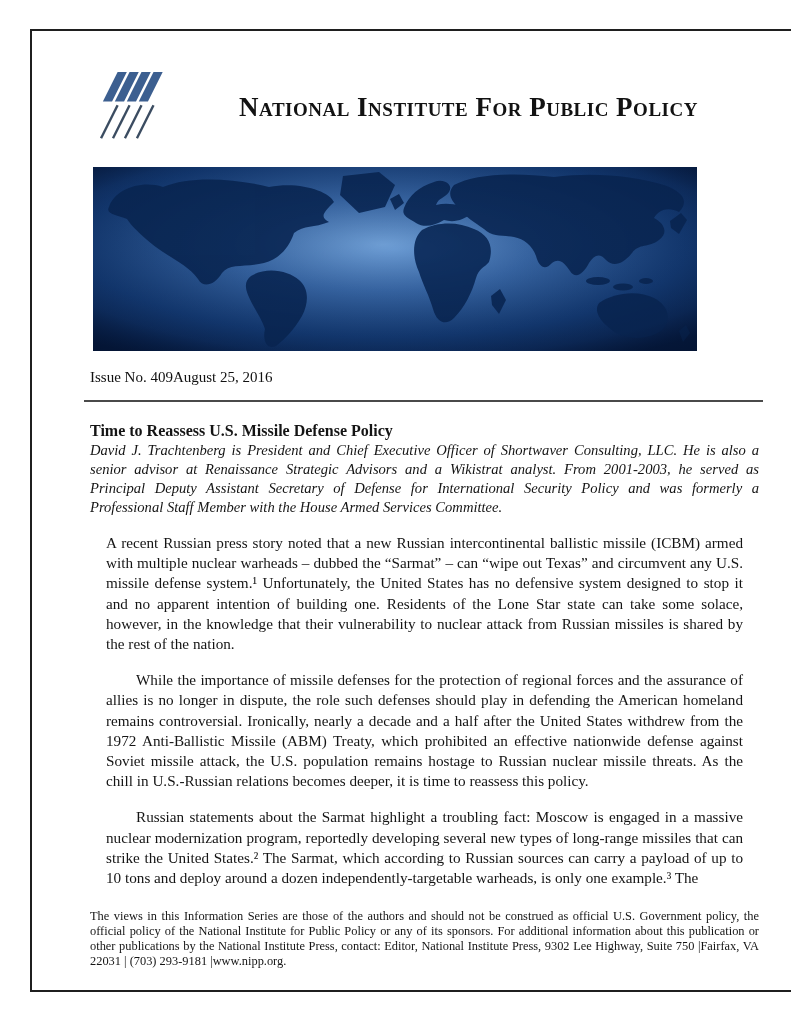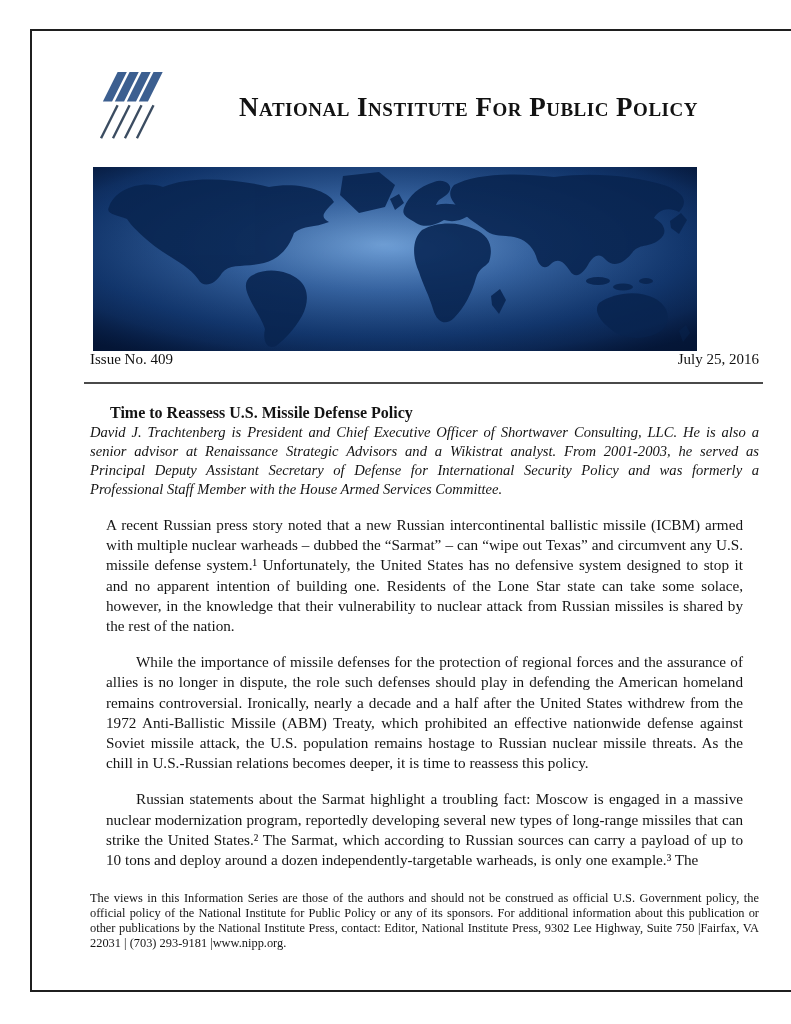--- a/index.html
+++ b/index.html
@@ -6,24 +6,24 @@
   body{width:791px;height:1024px;position:relative;font-family:"Liberation Serif",serif;color:#141414;}
   .page{position:absolute;left:30px;top:29px;width:787px;height:963px;border:2px solid #1f1f1f;box-sizing:border-box;background:#fff;padding:28px 56px 0 58px;}
   
   .hdr{display:flex;align-items:center;margin-top:2px;}
   .logo{width:92px;height:92px;flex:0 0 92px;}
   .orgname{flex:1;text-align:center;font-variant:small-caps;font-weight:700;font-size:27px;letter-spacing:.5px;color:#121212;white-space:nowrap;margin-left:-4px;}
   
   .banner{width:604px;height:184px;margin:14px auto 0 3px;display:block;}
   
   .series-title{text-align:center;font-variant:small-caps;font-weight:700;font-size:40px;letter-spacing:1px;color:#4673ae;margin-top:6px;line-height:1.05;}
-  .issue-row{display:flex;justify-content:space-between;font-size:15px;margin-top:0;color:#111;}
+  .issue-row{display:flex;font-size:15px;margin-top:18px;color:#111;}
   .rule{border:none;border-top:2px solid #4a4a4a;margin:14px -4px 0 -6px;}
   
-  .art-title{font-weight:700;font-size:16px;margin-top:20px;margin-left:20px;}
+  .art-title{font-weight:700;font-size:16px;margin-top:20px;}
   .author{font-size:18px;margin-top:24px;}
   .bio{font-style:italic;font-size:14.6px;line-height:19px;text-align:justify;margin-top:1px;}
   .bodytext{margin-top:13px;font-size:15.2px;line-height:20.2px;text-align:justify;}
   .bodytext p{margin:16px;}
   .bodytext p + p{text-indent:30px;}
   
   .foot{margin-top:21px;font-size:12.4px;line-height:14.9px;text-align:justify;}
 </style>
 </head>
 <body>
@@ -89,21 +89,21 @@
 
       <path d="M506 136 C521 125 546 123 561 131 C576 139 579 153 569 163 C556 173 536 173 523 166 C511 158 499 146 506 136 Z"></path>
 
       <path d="M586 164 L593 158 L597 166 L590 175 Z"></path>
     </g>
     <rect width="604" height="184" fill="url(#vig)"></rect>
   </svg>
 
   <div class="issue-row">
     <span>Issue No. 409</span>
-    <span>July 25, 2016</span>
+    <span>August 25, 2016</span>
   </div>
   <hr class="rule">
 
   <div class="art-title">Time to Reassess U.S. Missile Defense Policy</div>
   <div class="bio">David J. Trachtenberg is President and Chief Executive Officer of Shortwaver Consulting, LLC.  He is also a senior advisor at Renaissance Strategic Advisors and a Wikistrat analyst.  From 2001-2003, he served as Principal Deputy Assistant Secretary of Defense for International Security Policy and was formerly a Professional Staff Member with the House Armed Services Committee.</div>
 
   <div class="bodytext">
     <p>A recent Russian press story noted that a new Russian intercontinental ballistic missile (ICBM) armed with multiple nuclear warheads – dubbed the “Sarmat” – can “wipe out Texas” and circumvent any U.S. missile defense system.¹  Unfortunately, the United States has no defensive system designed to stop it and no apparent intention of building one.  Residents of the Lone Star state can take some solace, however, in the knowledge that their vulnerability to nuclear attack from Russian missiles is shared by the rest of the nation.</p>
     <p>While the importance of missile defenses for the protection of regional forces and the assurance of allies is no longer in dispute, the role such defenses should play in defending the American homeland remains controversial.  Ironically, nearly a decade and a half after the United States withdrew from the 1972 Anti-Ballistic Missile (ABM) Treaty, which prohibited an effective nationwide defense against Soviet missile attack, the U.S. population remains hostage to Russian nuclear missile threats.  As the chill in U.S.-Russian relations becomes deeper, it is time to reassess this policy.</p>
     <p>Russian statements about the Sarmat highlight a troubling fact: Moscow is engaged in a massive nuclear modernization program, reportedly developing several new types of long-range missiles that can strike the United States.²  The Sarmat, which according to Russian sources can carry a payload of up to 10 tons and deploy around a dozen independently-targetable warheads, is only one example.³  The</p>

